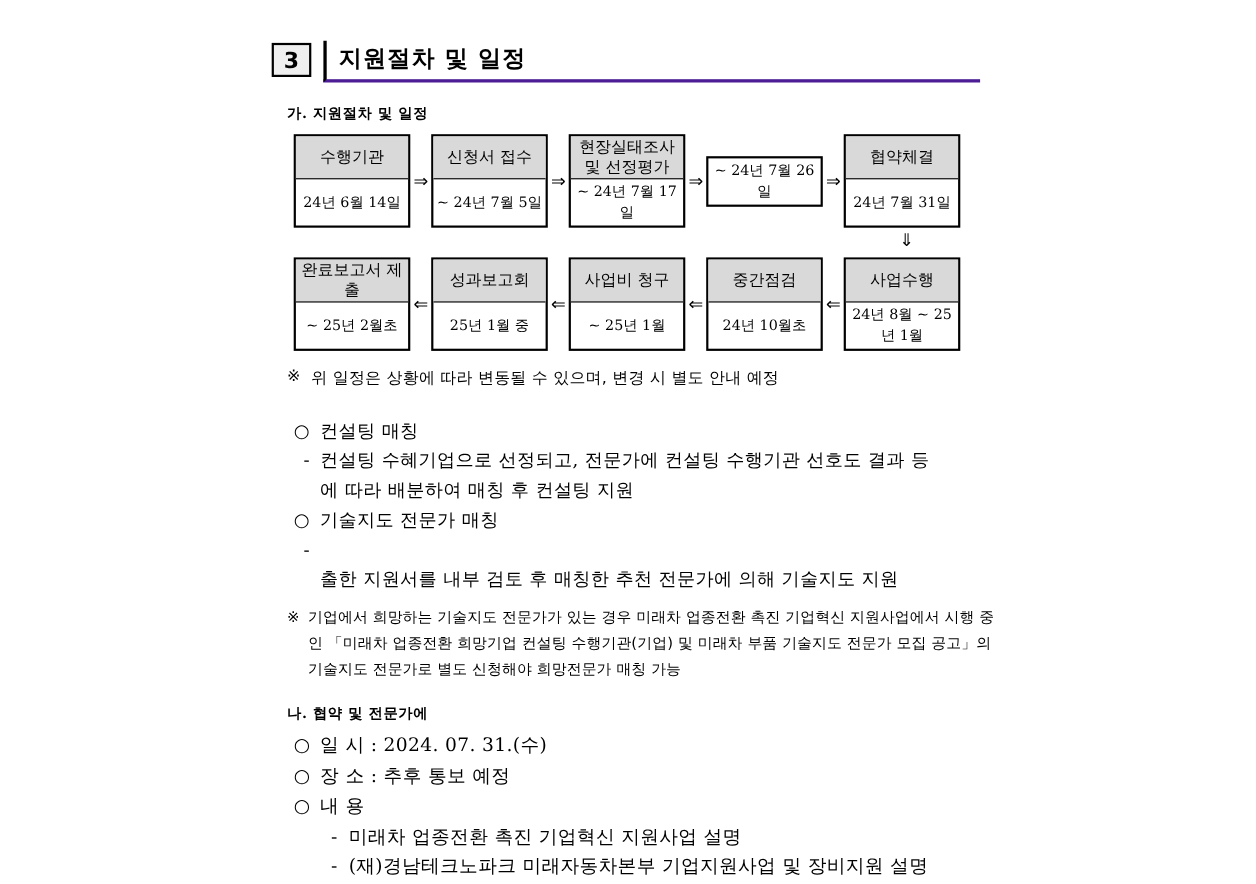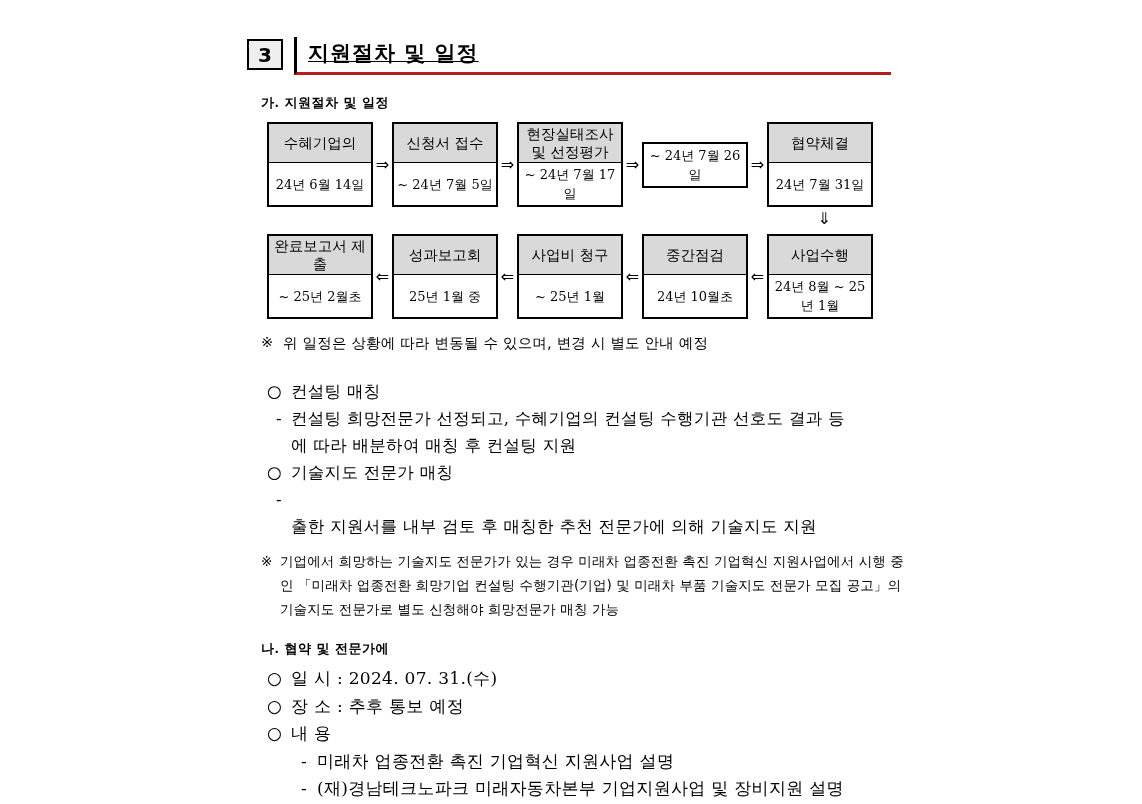--- a/index.html
+++ b/index.html
@@ -14,24 +14,23 @@
 
   
   .sec-header{display:flex;align-items:flex-start;}
   .sec-num{
     width:32px;height:27px;border:2px solid #000;background:#efefef;
     display:flex;align-items:center;justify-content:center;
     font-family:"DejaVu Sans","Liberation Sans",sans-serif;
     font-weight:bold;font-size:20px;margin-right:11px;margin-top:2px;
   }
   .sec-title-wrap{
-    border-left:3px solid #000;border-bottom:3px solid #b91c1c;
+    border-left:3px solid #000;border-bottom:3px solid #4c1d95;
     width:597px;box-sizing:border-box;
     padding:2px 0 5px 11px;
-    text-decoration:underline;
   }
   .sec-title{
     font-family:"DejaVu Sans","Liberation Sans",sans-serif;
     font-weight:bold;font-size:21px;letter-spacing:1px;
   }
 
   
   .heading{
     font-weight:bold;font-size:13px;letter-spacing:0.5px;
     margin:19px 0 0 14px;
@@ -97,21 +96,21 @@
       <div class="sec-title-wrap">
         <span class="sec-title">지원절차 및 일정</span>
       </div>
     </div>
 
     <div class="heading">가. 지원절차 및 일정</div>
 
     <div class="flow">
       <div class="flow-row">
         <div class="fbox">
-          <div class="fbox-head">수혜기업의</div>
+          <div class="fbox-head">수행기관</div>
           <div class="fbox-body">24년 6월 14일</div>
         </div>
         <span class="farrow">⇒</span>
         <div class="fbox">
           <div class="fbox-head">신청서 접수</div>
           <div class="fbox-body">~ 24년 7월 5일</div>
         </div>
         <span class="farrow">⇒</span>
         <div class="fbox">
           <div class="fbox-head">현장실태조사 및 선정평가</div>
@@ -166,21 +165,21 @@
     </div>
 
     <div class="body-block">
       <div class="bullet-line">
         <span class="marker">○</span>
         <span>컨설팅 매칭</span>
       </div>
       <div class="dash-item">
         <span class="marker">-</span>
         <span>
-          <span>컨설팅 희망전문가 선정되고, 수혜기업의 컨설팅 수행기관 선호도 결과 등</span><br>
+          <span>컨설팅 수혜기업으로 선정되고, 전문가에 컨설팅 수행기관 선호도 결과 등</span><br>
           <span>에 따라 배분하여 매칭 후 컨설팅 지원</span>
         </span>
       </div>
       <div class="bullet-line">
         <span class="marker">○</span>
         <span>기술지도 전문가 매칭</span>
       </div>
       <div class="dash-item">
         <span class="marker">-</span>
         <span>

